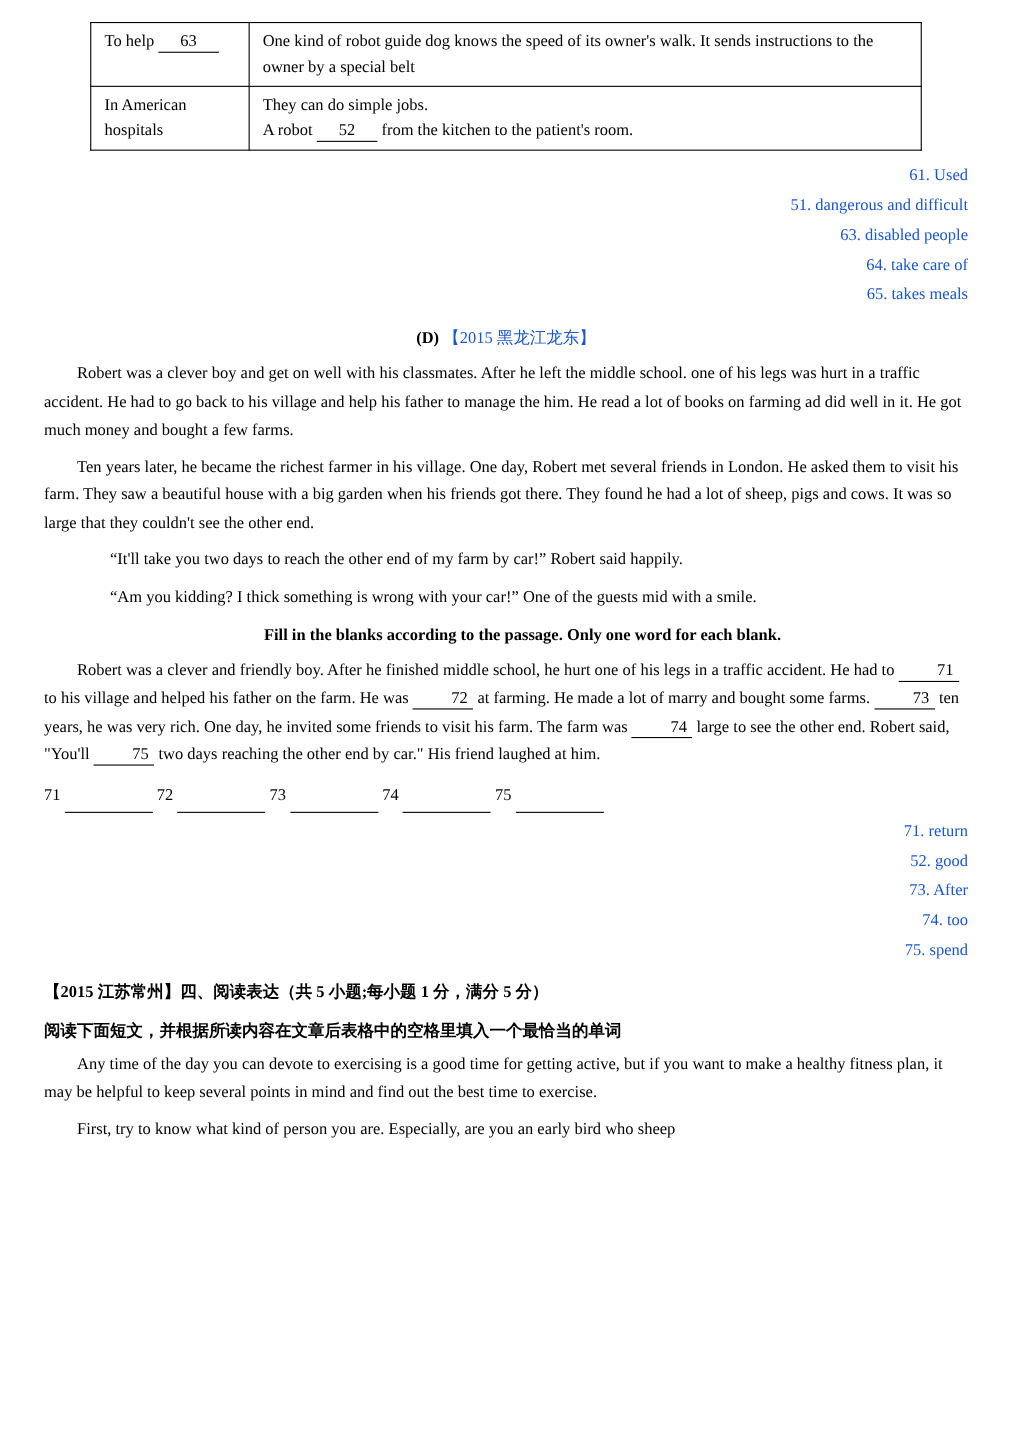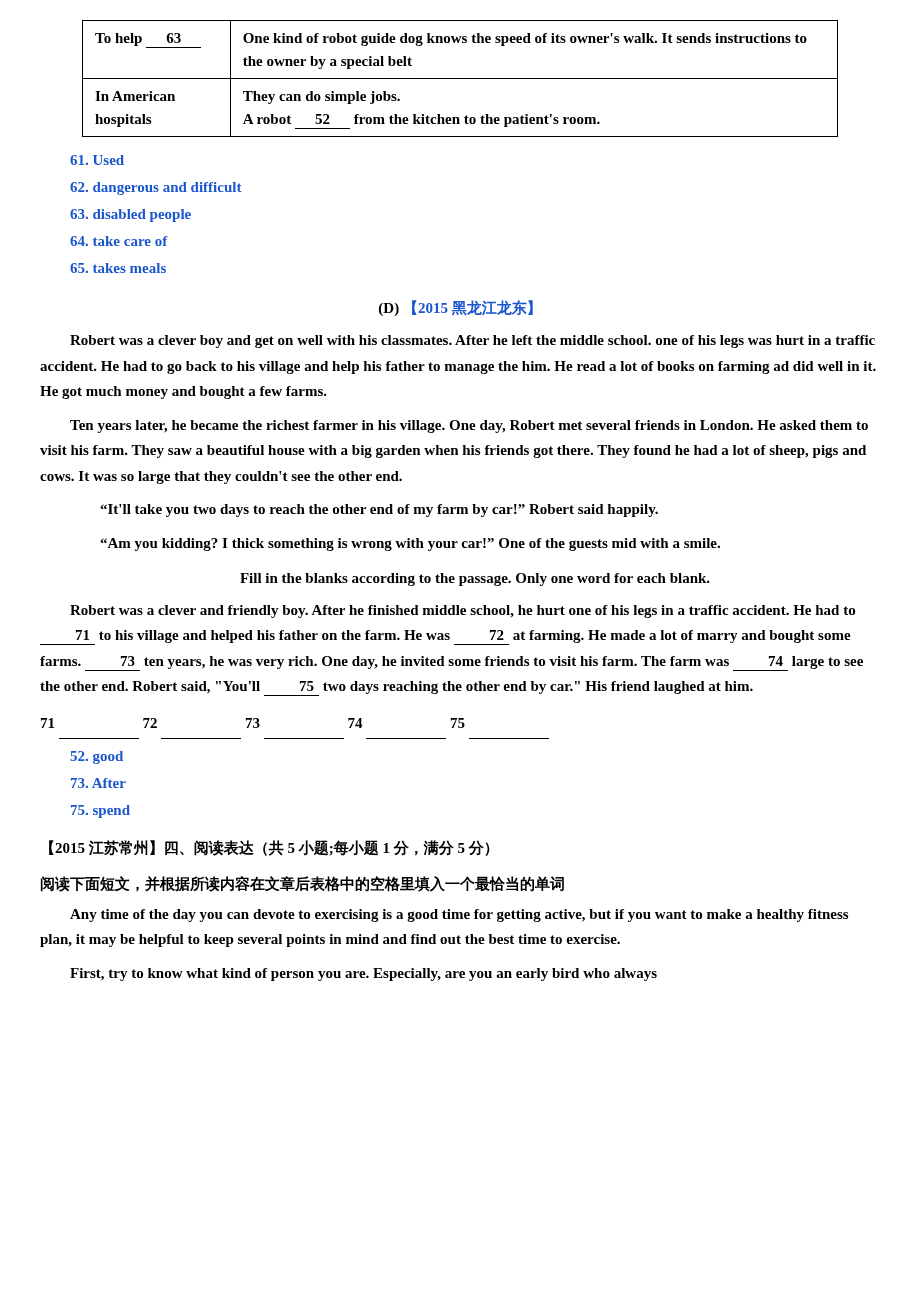--- a/index.html
+++ b/index.html
@@ -1,19 +1,18 @@
 <!DOCTYPE html>
 <html><head>
   <meta charset="utf-8">
   <style>
     * {
       margin: 0;
       padding: 0;
       box-sizing: border-box;
-      font-weight: bold;
     }
 
     body {
       font-family: "Times New Roman", serif;
       font-size: 15px;
       color: #000;
       background: #fff;
       padding: 20px 40px;
       line-height: 1.6;
       max-width: 920px;
@@ -46,21 +45,21 @@
       font-weight: bold;
       margin: 14px 0 8px 0;
     }
 
     .section-title .bracket-label {
       font-weight: bold;
     }
 
     .section-title .year-tag {
       color: #1a56cc;
-      font-weight: bold;
+      font-weight: normal;
       margin-top: 44px;
     }
 
     .passage {
       text-indent: 2em;
       margin-bottom: 8px;
       line-height: 1.7;
     }
 
     .fill-instruction {
@@ -85,20 +84,21 @@
     }
 
     .answers-row-blank {
       display: inline-block;
       border-bottom: 1px solid #000;
       min-width: 80px;
     }
 
     .blue {
       color: #1a56cc;
+      text-align: right;
     }
 
     .section-header {
       font-weight: bold;
       margin: 12px 0 6px 0;
     }
 
     .chinese-text {
       font-family: "SimSun", "STSong", serif;
     }
@@ -127,21 +127,21 @@
       <td>
         They can do simple jobs.<br>
         A robot <span class="blank">52</span> from the kitchen to the patient's room.
       </td>
     </tr>
   </tbody>
 </table>
 
 <div class="answers-list">
   <div class="answer-item blue">61. Used</div>
-  <div class="answer-item blue">62. dangerous and difficult</div>
+  <div class="answer-item blue">51. dangerous and difficult</div>
   <div class="answer-item blue">63. disabled people</div>
   <div class="answer-item blue">64. take care of</div>
   <div class="answer-item blue">65. takes meals</div>
 </div>
 
 <div class="section-title">
   <span class="bracket-label">(D)</span>
   <span class="year-tag">【2015 黑龙江龙东】</span>
 </div>
 
@@ -173,22 +173,24 @@
   <span class="answers-row-blank">&nbsp;&nbsp;&nbsp;&nbsp;&nbsp;&nbsp;&nbsp;&nbsp;&nbsp;&nbsp;</span>
   <span> 73 </span>
   <span class="answers-row-blank">&nbsp;&nbsp;&nbsp;&nbsp;&nbsp;&nbsp;&nbsp;&nbsp;&nbsp;&nbsp;</span>
   <span> 74 </span>
   <span class="answers-row-blank">&nbsp;&nbsp;&nbsp;&nbsp;&nbsp;&nbsp;&nbsp;&nbsp;&nbsp;&nbsp;</span>
   <span> 75 </span>
   <span class="answers-row-blank">&nbsp;&nbsp;&nbsp;&nbsp;&nbsp;&nbsp;&nbsp;&nbsp;</span>
 </div>
 
 <div class="last-answers">
+  <div class="answer-item blue">71. return</div>
   <div class="answer-item blue">52. good</div>
   <div class="answer-item blue">73. After</div>
+  <div class="answer-item blue">74. too</div>
   <div class="answer-item blue">75. spend</div>
 </div>
 
 <div class="section-header chinese-text">【2015 江苏常州】四、阅读表达（共 5 小题;每小题 1 分，满分 5 分）</div>
 <div class="section-header chinese-text">阅读下面短文，并根据所读内容在文章后表格中的空格里填入一个最恰当的单词</div>
 
 <p class="passage">Any time of the day you can devote to exercising is a good time for getting active, but if you want to make a healthy fitness plan, it may be helpful to keep several points in mind and find out the best time to exercise.</p>
-<p class="passage">First, try to know what kind of person you are. Especially, are you an early bird who always</p>
+<p class="passage">First, try to know what kind of person you are. Especially, are you an early bird who sheep</p>
 
 </body></html>

